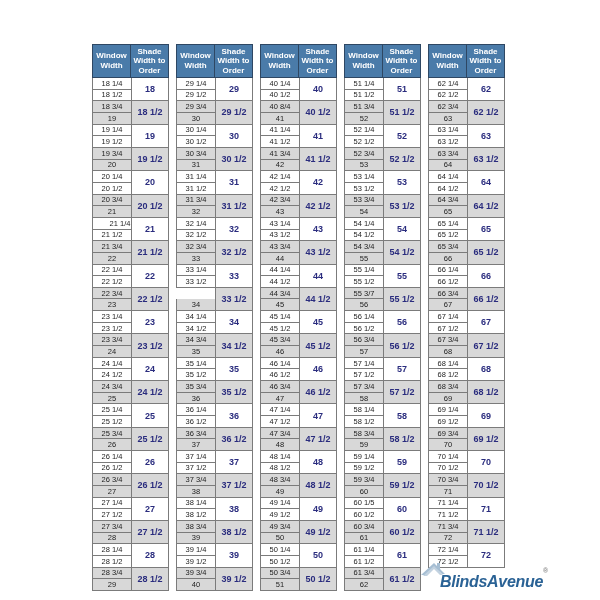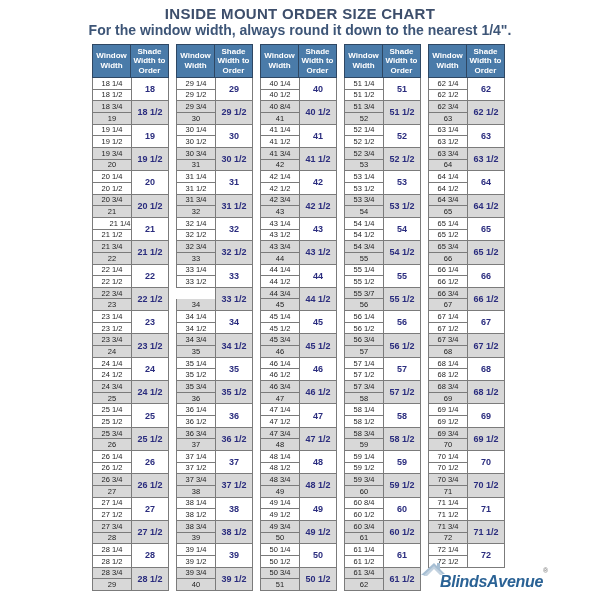--- a/index.html
+++ b/index.html
@@ -107,22 +107,20 @@
     position: relative;
     top: -8px;
     font-style: normal;
   }
   .roof-icon { margin-right: -6px; margin-bottom: 9px; }
 </style>
 </head>
 <body>
 
 <div class="page">
-  <div class="title">INSIDE MOUNT ORDER SIZE CHART</div>
-  <div class="subtitle">For the window width, always round it down to the nearest 1/4".</div>
 
   <div class="table-wrap" id="table-wrap">
       <div class="group">
         <div class="hcell w" style="grid-area: 1 / 1;">Window Width</div>
         <div class="hcell s" style="grid-area: 1 / 2;">Shade Width to Order</div>
         <div class="wcell" style="grid-area: 2 / 1;">18 1/4</div>
         <div class="wcell" style="grid-area: 3 / 1;">18 1/2</div>
         <div class="scell" style="grid-area: 2 / 2 / span 2;">18</div>
         <div class="wcell alt" style="grid-area: 4 / 1;">18 3/4</div>
         <div class="wcell alt" style="grid-area: 5 / 1;">19</div>
@@ -378,21 +376,21 @@
         <div class="scell" style="grid-area: 30 / 2 / span 2;">58</div>
         <div class="wcell alt" style="grid-area: 32 / 1;">58 3/4</div>
         <div class="wcell alt" style="grid-area: 33 / 1;">59</div>
         <div class="scell alt" style="grid-area: 32 / 2 / span 2;">58 1/2</div>
         <div class="wcell" style="grid-area: 34 / 1;">59 1/4</div>
         <div class="wcell" style="grid-area: 35 / 1;">59 1/2</div>
         <div class="scell" style="grid-area: 34 / 2 / span 2;">59</div>
         <div class="wcell alt" style="grid-area: 36 / 1;">59 3/4</div>
         <div class="wcell alt" style="grid-area: 37 / 1;">60</div>
         <div class="scell alt" style="grid-area: 36 / 2 / span 2;">59 1/2</div>
-        <div class="wcell" style="grid-area: 38 / 1;">60 8/4</div>
+        <div class="wcell" style="grid-area: 38 / 1;">60 1/5</div>
         <div class="wcell" style="grid-area: 39 / 1;">60 1/2</div>
         <div class="scell" style="grid-area: 38 / 2 / span 2;">60</div>
         <div class="wcell alt" style="grid-area: 40 / 1;">60 3/4</div>
         <div class="wcell alt" style="grid-area: 41 / 1;">61</div>
         <div class="scell alt" style="grid-area: 40 / 2 / span 2;">60 1/2</div>
         <div class="wcell" style="grid-area: 42 / 1;">61 1/4</div>
         <div class="wcell" style="grid-area: 43 / 1;">61 1/2</div>
         <div class="scell" style="grid-area: 42 / 2 / span 2;">61</div>
         <div class="wcell alt" style="grid-area: 44 / 1;">61 3/4</div>
         <div class="wcell alt" style="grid-area: 45 / 1;">62</div>

